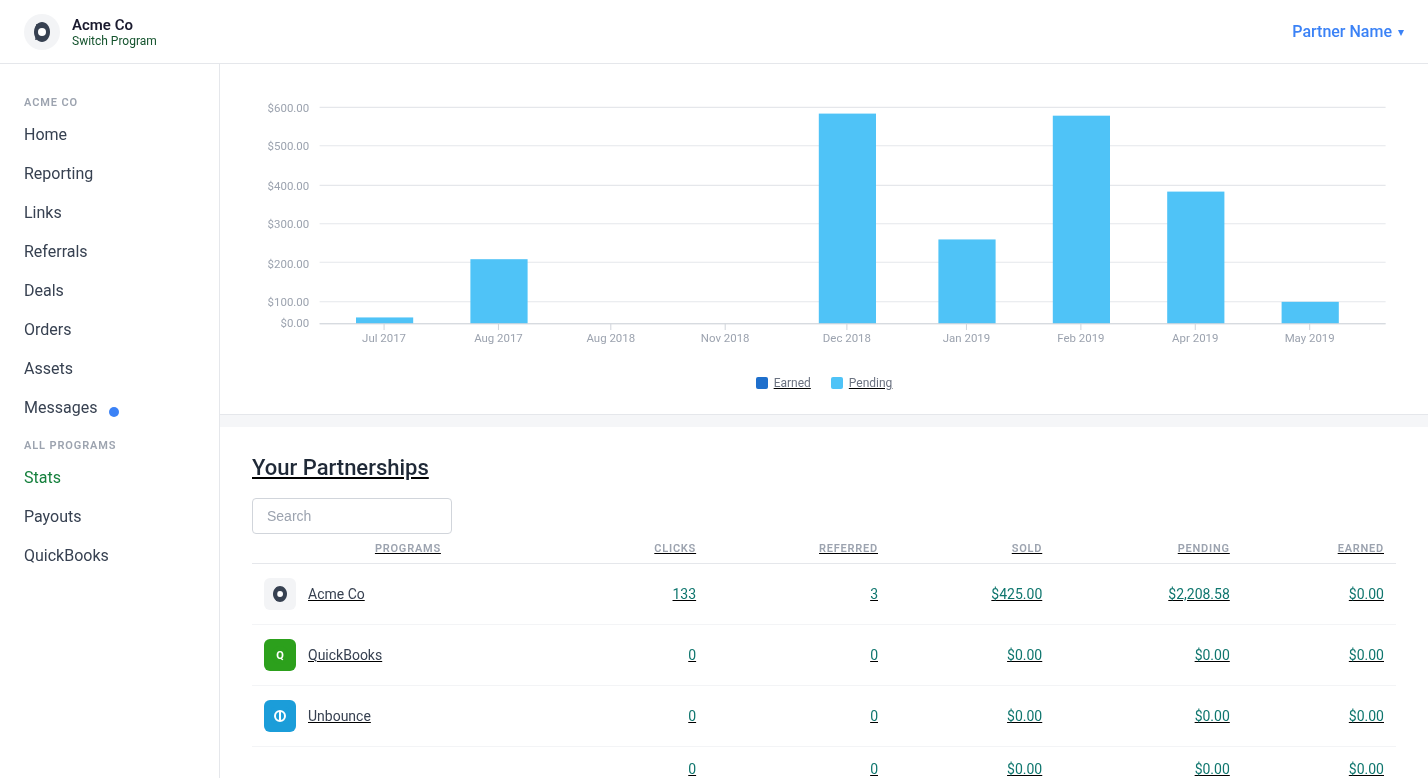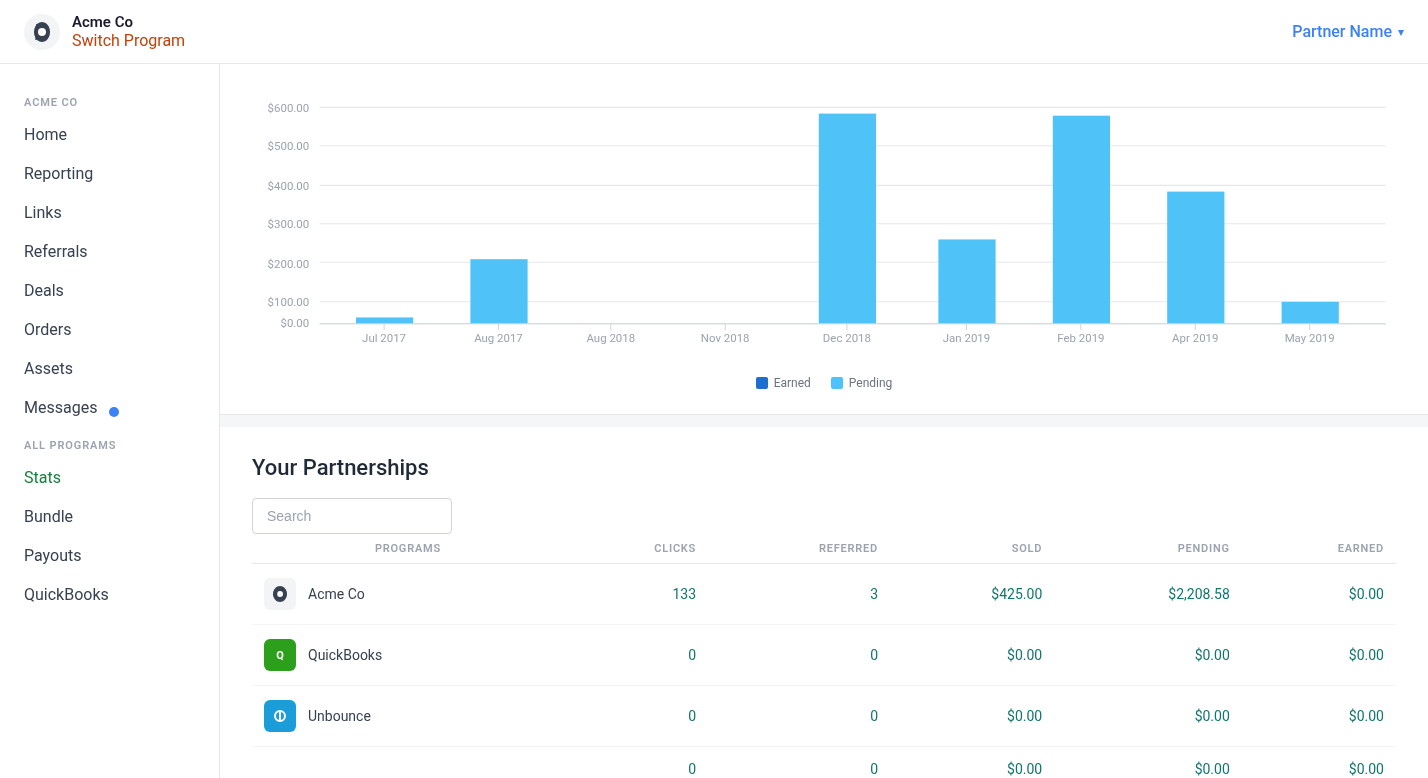--- a/index.html
+++ b/index.html
@@ -13,21 +13,21 @@
       align-items: center;
       justify-content: space-between;
       padding: 0 24px;
       height: 64px;
       flex-shrink: 0;
     }
     .header-left { display: flex; align-items: center; gap: 12px; }
     .header-logo { width: 36px; height: 36px; }
     .header-title-group { display: flex; flex-direction: column; }
     .header-company { font-size: 15px; font-weight: 600; color: #1a1a2e; }
-    .header-switch { font-size: 16px; color: #c2410c; cursor: pointer; }
+    .header-switch { font-size: 12px; color: #14532d; cursor: pointer; }
     .header-right { display: flex; align-items: center; gap: 6px; }
     .partner-name { font-size: 16px; color: #3b82f6; font-weight: 500; cursor: pointer; }
     .dropdown-arrow { color: #3b82f6; font-size: 12px; }
 
     
     .layout { display: flex; flex: 1; overflow: hidden; }
 
     
     .sidebar {
       width: 220px;
@@ -58,21 +58,21 @@
     .sidebar-item.active { color: #15803d; }
     .sidebar-item .badge {
       width: 10px; height: 10px;
       background: #3b82f6;
       border-radius: 50%;
       display: inline-block;
       margin-left: 4px;
     }
 
     
-    .main { flex: 1; overflow-y: auto; padding: 0; background: #f5f6f8; }
+    .main { flex: 1; overflow-y: auto; padding: 0; background: #f5f6f8; text-decoration: underline; }
 
     
     .chart-section {
       background: #fff;
       margin: 0;
       padding: 24px 32px 24px;
       border-bottom: 1px solid #e5e7eb;
     }
     .chart-container { width: 100%; height: 280px; position: relative; }
     .chart-svg { width: 100%; height: 100%; }
@@ -174,23 +174,20 @@
       <span>Assets</span>
     </div>
     <div class="sidebar-item">
       <span>Messages</span>
       <span class="badge"></span>
     </div>
 
     <div class="sidebar-section-label">ALL PROGRAMS</div>
     <div class="sidebar-item active">
       <span>Stats</span>
-    </div>
-    <div class="sidebar-item">
-      <span>Bundle</span>
     </div>
     <div class="sidebar-item">
       <span>Payouts</span>
     </div>
     <div class="sidebar-item">
       <span>QuickBooks</span>
     </div>
   </nav>
 
   <main class="main">

